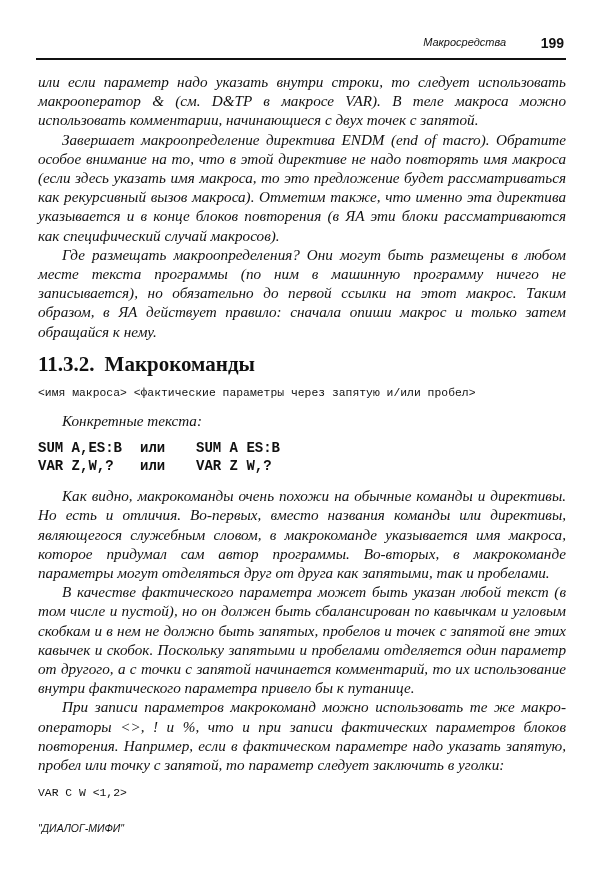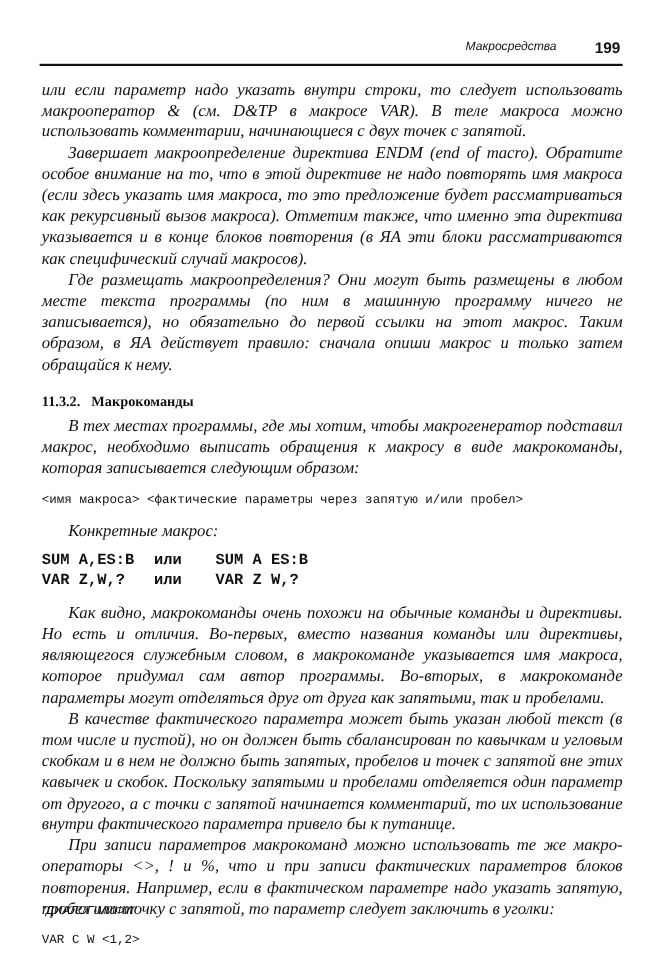--- a/index.html
+++ b/index.html
@@ -5,21 +5,21 @@
   html, body { margin:0; padding:0; background:#ffffff; }
   body { width:600px; height:869px; position:relative; overflow:hidden; color:#111; }
   .page { position:absolute; left:0; top:0; width:600px; height:869px; }
   .running-head { position:absolute; top:36px; left:38px; width:528px; height:18px; font-family:"Liberation Sans", sans-serif; }
   .rh-title { position:absolute; right:60px; top:0; font-style:italic; font-size:11px; }
   .rh-num { position:absolute; right:2px; top:-1px; font-weight:bold; font-size:14px; }
   .head-rule { position:absolute; top:58px; left:36px; width:530px; height:0; border-top:2px solid #111; }
   .body { position:absolute; left:38px; top:72px; width:528px; font-family:"Liberation Serif", serif; font-size:15.2px; line-height:19.2px; }
   .p { text-align:justify; margin:0;font-style:italic; }
   .p.indent { text-indent:24px; }
-  .h { font-family:"Liberation Serif", serif; font-weight:bold; font-size:13px; margin:14px 0 4px 0; }
+  .h { font-family:"Liberation Serif", serif; font-weight:bold; font-size:21px; margin:14px 0 4px 0; }
   .h .num { display:inline-block; margin-right:10px; }
   .code { font-family:"Liberation Mono", monospace; font-weight:normal; font-size:11.4px; line-height:18px; margin:10px 0 9px 0; white-space:pre; }
   .code-table { font-family:"Liberation Mono", monospace; font-weight:bold; font-size:14px; line-height:18px; margin:9px 0 11px 0; }
   .code-row { display:flex; }
   .c1 { width:102px; white-space:pre; }
   .c2 { width:56px; white-space:pre; }
   .c3 { white-space:pre; }
   .footer { position:absolute; left:38px; top:822px; font-family:"Liberation Sans", sans-serif; font-style:italic; font-size:10.5px; }
 </style>
 </head>
@@ -34,23 +34,22 @@
 
   <div class="body">
     <p class="p">или если параметр надо указать внутри строки, то следует использовать макрооператор &amp; (см. D&amp;TP в макросе VAR). В теле макроса можно использовать комментарии, начинающиеся с двух точек с запятой.</p>
     <p class="p indent">Завершает макроопределение директива ENDM (end of macro). Обратите особое внимание на то, что в этой директиве не надо повторять имя макроса (если здесь указать имя макроса, то это предложение будет рассматриваться как рекурсивный вызов макроса). Отметим также, что именно эта директива указывается и в конце блоков повторения (в ЯА эти блоки рассматриваются как специфический случай макросов).</p>
     <p class="p indent">Где размещать макроопределения? Они могут быть размещены в любом месте текста программы (по ним в машинную программу ничего не записывается), но обязательно до первой ссылки на этот макрос. Таким образом, в ЯА действует правило: сначала опиши макрос и только затем обращайся к нему.</p>
 
     <div class="h">
       <span class="num">11.3.2.</span><span>Макрокоманды</span>
     </div>
 
-    <p class="p indent">В тех местах программы, где мы хотим, чтобы макрогенератор подставил макрос, необходимо выписать обращения к макросу в виде макрокоманды, которая записывается следующим образом:</p>
     <div class="code">&lt;имя макроса&gt; &lt;фактические параметры через запятую и/или пробел&gt;</div>
-    <p class="p indent">Конкретные макрос:</p>
+    <p class="p indent">Конкретные текста:</p>
 
     <div class="code-table">
       <div class="code-row">
         <span class="c1">SUM A,ES:B</span>
         <span class="c2">или</span>
         <span class="c3">SUM A ES:B</span>
       </div>
       <div class="code-row">
         <span class="c1">VAR Z,W,?</span>
         <span class="c2">или</span>

